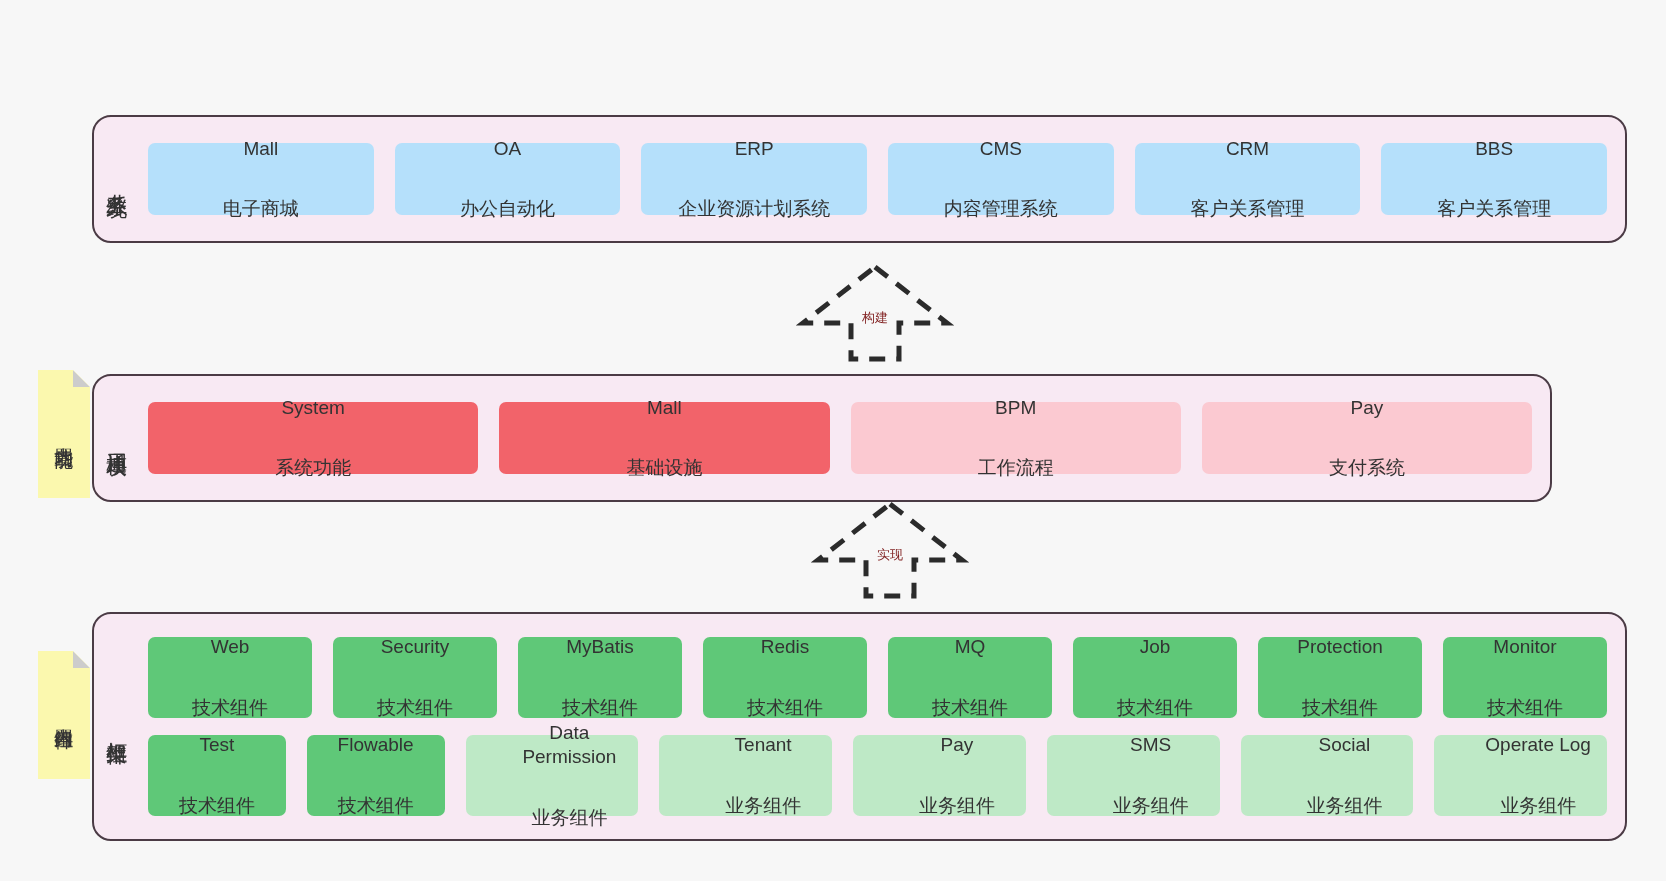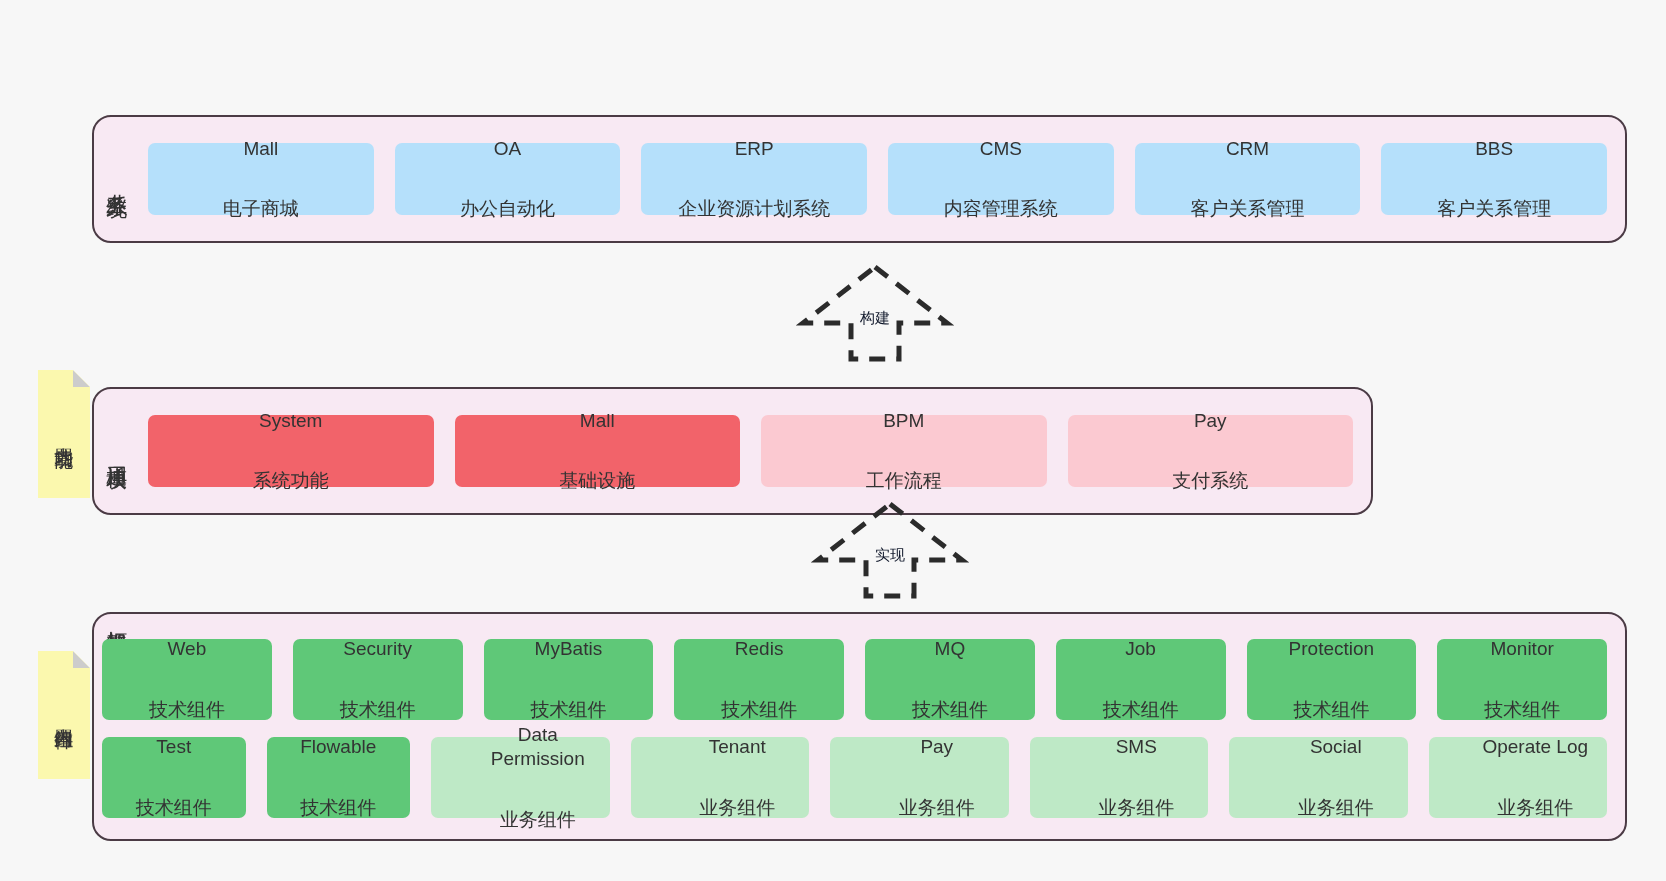--- a/index.html
+++ b/index.html
@@ -83,24 +83,24 @@
   .card.blue   { background: #b5e0fb; }
   .card.red    { background: #f2636a; }
   .card.pink   { background: #fbc9d1; }
   .card.green  { background: #5fc878; }
   .card.lgreen { background: #bee9c6; padding-left: 39px; }
 
   
   #layer-business   { left: 92px;  top: 115px; width: 1535px; height: 128px; }
   #layer-business .card { height: 72px; }
 
-  #layer-common     { left: 92px;  top: 387px; width: 1281px; height: 128px; }
+  #layer-common     { left: 92px;  top: 374px; width: 1460px; height: 128px; }
   #layer-common .card { height: 72px; }
 
-  #layer-framework  { left: 92px;  top: 612px; width: 1535px; height: 229px; flex-direction: column; }
+  #layer-framework  { left: 92px;  top: 612px; width: 1535px; height: 229px; }
   #layer-framework .card { height: 81px; }
   #layer-framework .layer-body { gap: 17px; }
 
   
   .note {
     position: absolute;
     width: 52px;
     background: #fbf8ae;
     display: flex;
     align-items: center;
@@ -135,22 +135,22 @@
     width: 160px;
     height: 100px;
   }
   .connector svg { display: block; }
   .connector .conn-label {
     position: absolute;
     left: 0;
     width: 100%;
     top: 46px;
     text-align: center;
-    font-size: 15px;
-    color: #0f172a;
+    font-size: 13px;
+    color: #7f1d1d;
     user-select: none;
     pointer-events: none;
   }
   #connector-build     { left: 795px; top: 263px; }
   #connector-implement { left: 810px; top: 500px; }
 </style>
 </head>
 <body>
 
 <div id="canvas">

